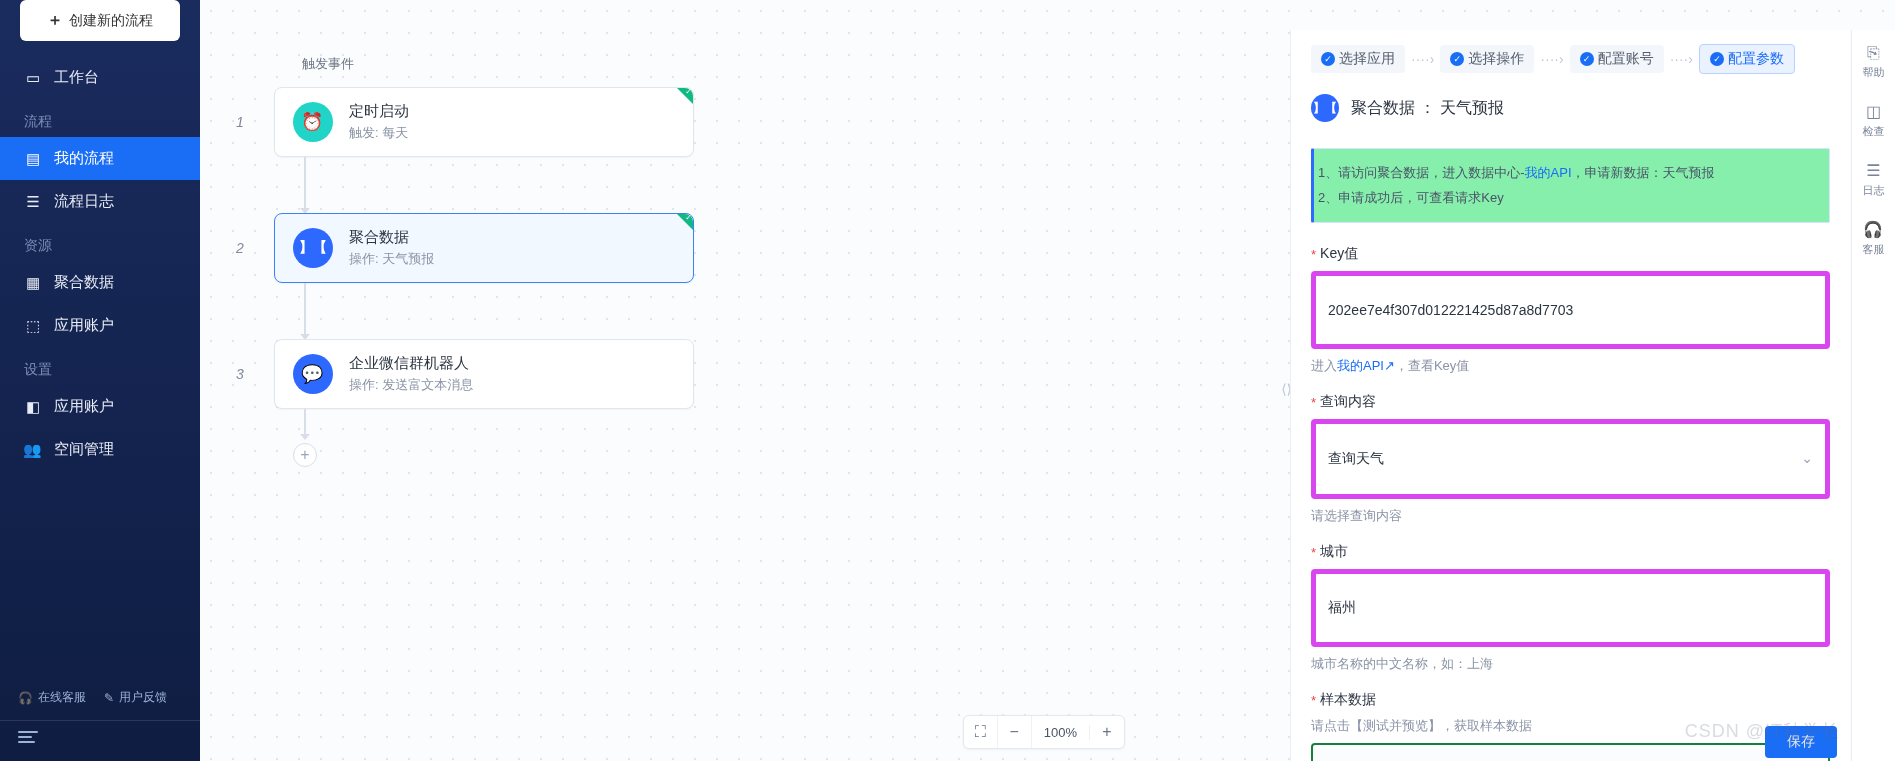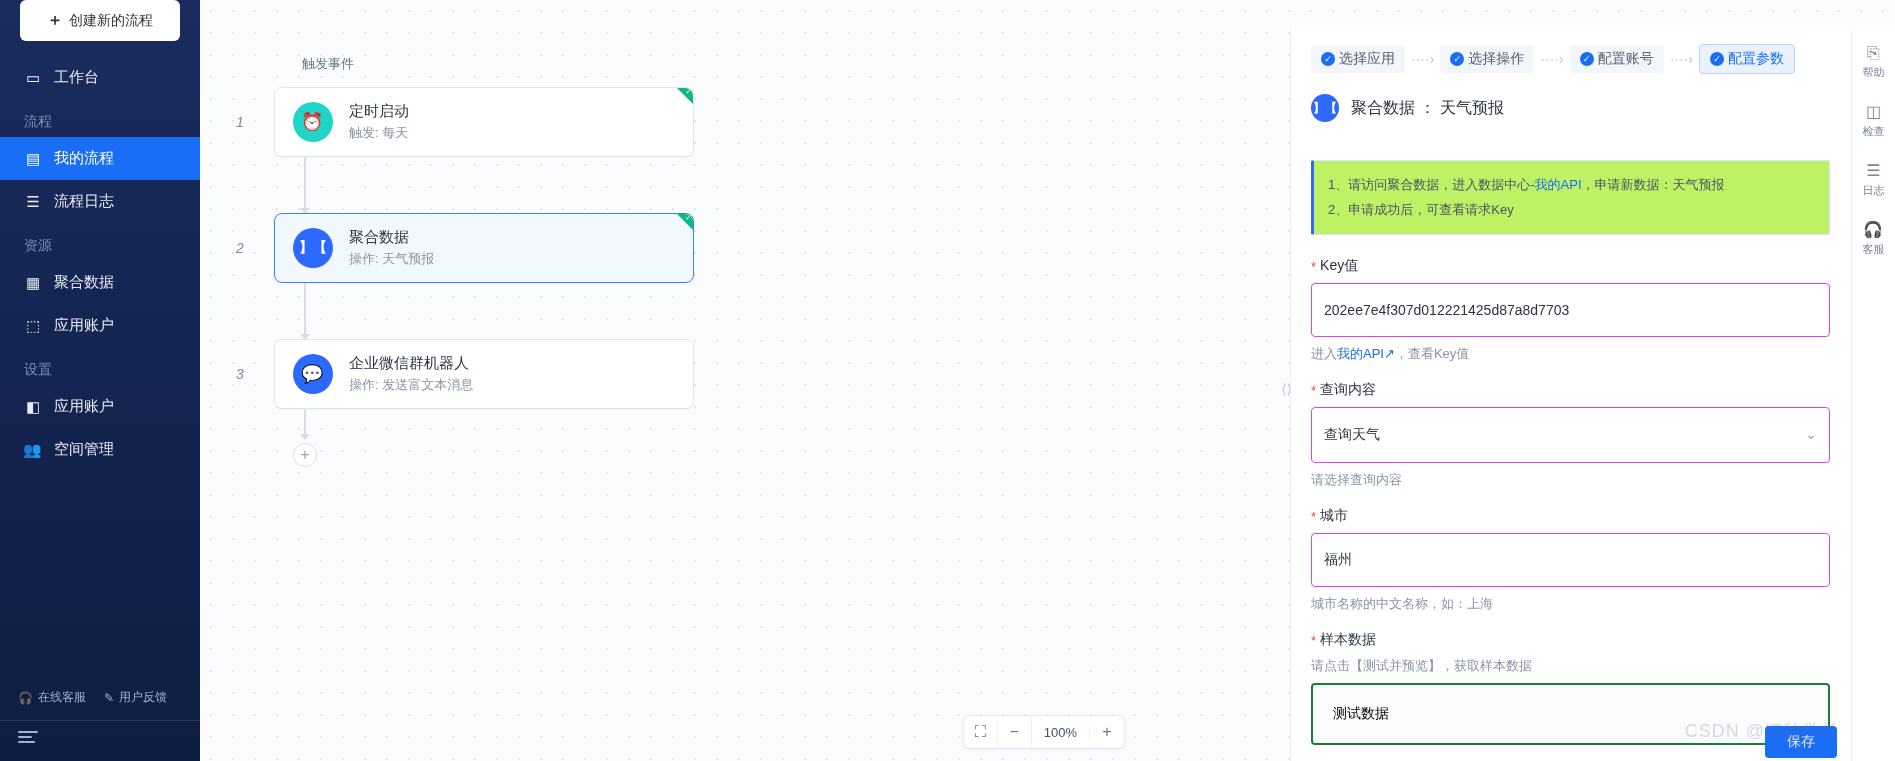--- a/index.html
+++ b/index.html
@@ -53,27 +53,27 @@
     
     .panel { position: absolute; right: 45px; top: 30px; bottom: 0; width: 560px; background: #fff; border-left: 1px solid #eaeef5; display: flex; flex-direction: column; }
     .steps { display: flex; align-items: center; padding: 14px 20px 18px; gap: 4px; }
     .chip { display:flex; align-items:center; gap:4px; font-size:14px; color:#555e6e; background: #f3f6fa; padding: 5px 10px; border-radius: 4px; }
     .chip .ck { width:14px; height:14px; border-radius:50%; background:#1a6df5; color:#fff; font-size:9px; display:flex; align-items:center; justify-content:center; }
     .chip.active { background: #eaf2ff; border: 1px solid #b8d2ff; color:#1a6df5; }
     .arrow-sep { color:#c0c8d5; font-size: 14px; padding: 0 2px;}
     .panel-head { display:flex; align-items:center; gap:12px; padding: 2px 20px 22px; }
     .ph-icon { width:28px; height:28px; border-radius:50%; background:#2d68ff; color:#fff; font-weight:600; font-size:12px; display:flex; align-items:center; justify-content:center; }
     .ph-title { font-size: 16px; color: #2c3542; }
-    .info-box { margin: 16px 20px 22px; border:1px solid #d6e4ff; background:#bef264; border-left: 3px solid #2d68ff; padding: 12px 14px; font-size: 13px; color:#4a5468; line-height: 1.9; border-radius: 2px;}
+    .info-box { margin: 4px 20px 22px; border:1px solid #d6e4ff; background:#86efac; border-left: 3px solid #2d68ff; padding: 12px 4px; font-size: 13px; color:#4a5468; line-height: 1.9; border-radius: 2px;}
     .info-box a { color:#1a6df5; text-decoration:none; }
     .form { padding: 0 20px; overflow-y: auto; }
     .fg { margin-bottom: 18px; }
     .fg-label { font-size: 14px; color:#2c3542; margin-bottom: 8px; display:flex; align-items: center; }
     .fg-label .req { color:#ef4444; margin-right: 4px; font-size: 13px;}
-    .fg-input { width:100%; border:1px solid #d946ef; border-radius:4px; padding: 18px 12px; font-size: 14px; color:#2c3542; background:#fff; }
+    .fg-input { width:100%; border:5px solid #d946ef; border-radius:4px; padding: 26px 12px; font-size: 14px; color:#2c3542; background:#fff; }
     .fg-select { display:flex; justify-content:space-between; color:#2c3542;}
     .fg-hint { font-size: 13px; color:#8a94a6; margin-top: 8px; }
     .fg-hint a { color:#1a6df5; text-decoration:none; }
     .sample-box { width:100%; border:2px solid #15803d; border-radius:4px; padding: 20px; font-size: 14px; color:#000000; background:#fbfcfd; }
     .save-btn { position: absolute; right: 58px; bottom: 3px; background:#1a6df5; color:#e5e5e5; border:none; padding: 7px 22px; border-radius:4px; font-size:14px; cursor:pointer; }
     
     
     .dock { position: absolute; right: 0; top: 30px; bottom:0; width: 44px; border-left:1px solid #eaeef5; background:#fff; display:flex; flex-direction:column; align-items:center; padding-top:14px; gap: 22px;}
     .dock-item { display:flex; flex-direction:column; align-items:center; gap:3px; color:#7a8499; font-size:11px; cursor:pointer;}
     .dock-item .di { font-size:16px; }

